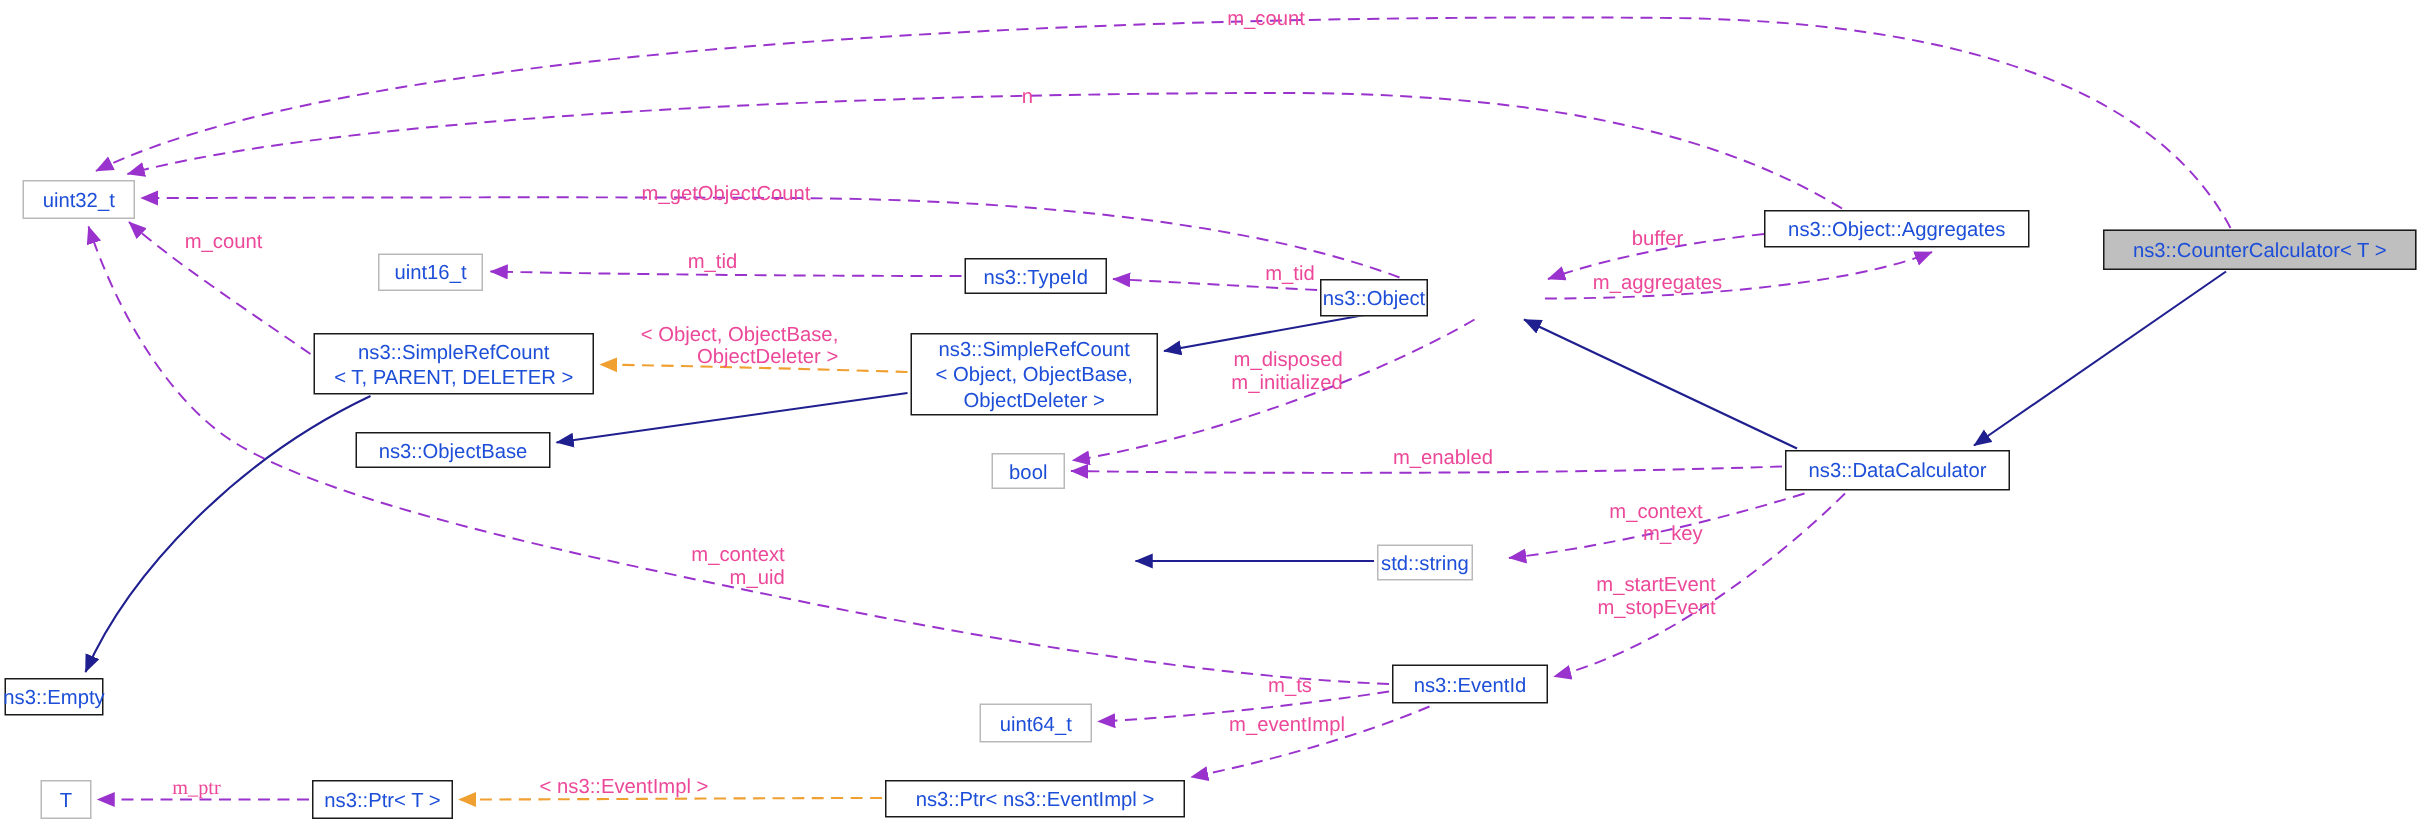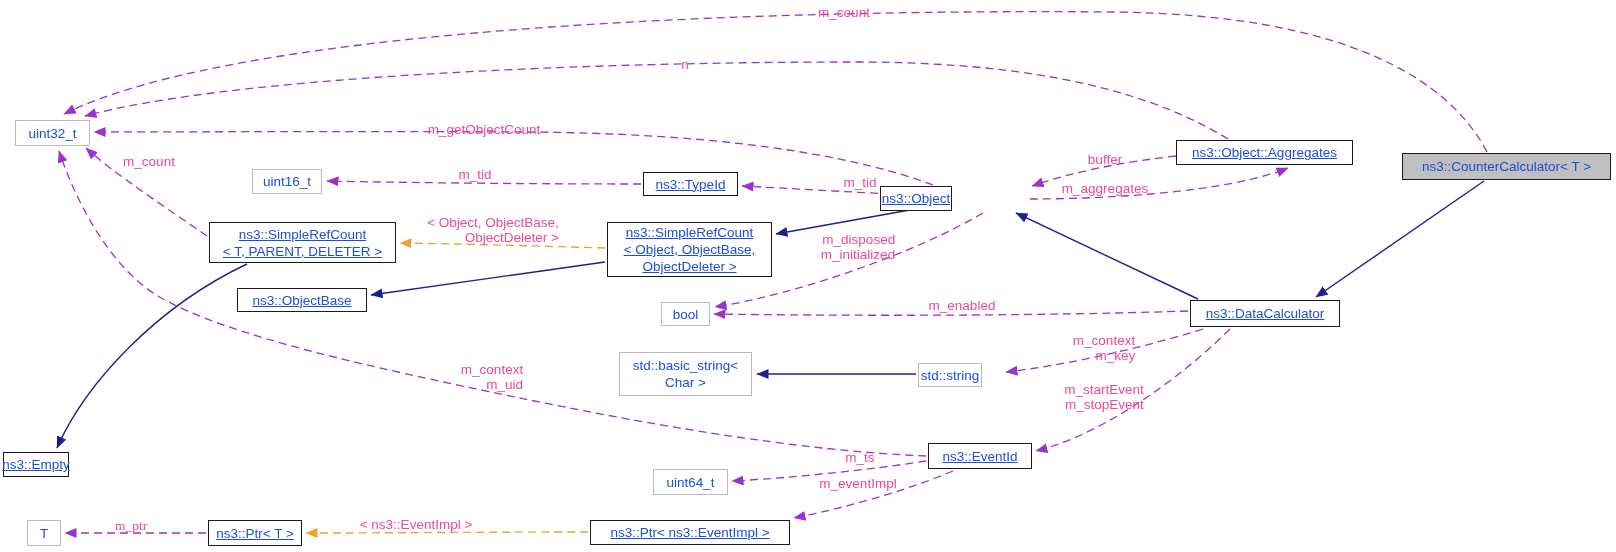--- a/index.html
+++ b/index.html
@@ -8,21 +8,21 @@
   svg.edges{position:absolute;left:0;top:0;width:1616px;height:552px;}
   path.usage{fill:none;stroke:var(--c-usage,#9a32cd);stroke-width:1.3;stroke-dasharray:8 5;}
   path.tmpl{fill:none;stroke:var(--c-tmpl,#ffa500);stroke-width:1.4;stroke-dasharray:8 5;}
   path.inherit{fill:none;stroke:var(--c-inherit,#191970);stroke-width:1.4;}
   .mk-usage{fill:var(--c-usage,#9a32cd);}
   .mk-tmpl{fill:var(--c-tmpl,#ffa500);}
   .mk-inherit{fill:var(--c-inherit,#191970);}
   .node{position:absolute;display:flex;align-items:center;justify-content:center;
         text-align:center;font-size:13.5px;line-height:17px;white-space:pre-line;
         background:var(--node-fill,#ffffff);color:#1d4ed8;box-sizing:border-box;padding:0 3px;}
-  .node.doc{border:1.6px solid var(--border-doc,#1a1a1a);text-decoration:underline;}
+  .node.doc{border:1.6px solid var(--border-doc,#1a1a1a);}
   .node.undoc{border:1.2px solid var(--border-undoc,#b9b9b9);}
   .node.focus{border:1.6px solid var(--border-doc,#1a1a1a);background:var(--focus-fill,#bfbfbf);}
   .elabel{position:absolute;transform:translate(-50%,-50%);font-size:13.5px;line-height:15px;
           text-align:right;white-space:pre-line;color:#ec4899;}
 </style>
 </head>
 <body>
 
 <div class="canvas">
 
@@ -73,22 +73,20 @@
   <div class="node doc" style="left:880px;top:186px;width:72px;height:25px;">ns3::Object</div>
   <div class="node doc" style="left:1176px;top:140px;width:177px;height:25px;">ns3::Object::Aggregates</div>
   <div class="node focus" style="left:1402px;top:153px;width:209px;height:27px;">ns3::CounterCalculator&lt; T &gt;</div>
   <div class="node doc" style="left:209px;top:222px;width:187px;height:41px;">ns3::SimpleRefCount
 &lt; T, PARENT, DELETER &gt;</div>
   <div class="node doc" style="left:607px;top:222px;width:165px;height:55px;">ns3::SimpleRefCount
 &lt; Object, ObjectBase,
 ObjectDeleter &gt;</div>
   <div class="node doc" style="left:237px;top:288px;width:130px;height:24px;">ns3::ObjectBase</div>
   <div class="node undoc" style="left:661px;top:302px;width:49px;height:24px;">bool</div>
-  <div class="node undoc" style="left:619px;top:352px;width:133px;height:44px;">std::basic_string&lt;
-Char &gt;</div>
   <div class="node undoc" style="left:918px;top:363px;width:64px;height:24px;">std::string</div>
   <div class="node doc" style="left:1190px;top:300px;width:150px;height:27px;">ns3::DataCalculator</div>
   <div class="node doc" style="left:928px;top:443px;width:104px;height:26px;">ns3::EventId</div>
   <div class="node undoc" style="left:653px;top:469px;width:75px;height:26px;">uint64_t</div>
   <div class="node doc" style="left:3px;top:452px;width:66px;height:25px;">ns3::Empty</div>
   <div class="node undoc" style="left:27px;top:520px;width:34px;height:26px;">T</div>
   <div class="node doc" style="left:208px;top:520px;width:94px;height:26px;">ns3::Ptr&lt; T &gt;</div>
   <div class="node doc" style="left:590px;top:520px;width:200px;height:25px;">ns3::Ptr&lt; ns3::EventImpl &gt;</div>
 
   <div class="elabel" style="left:844px;top:12px;">m_count</div>

